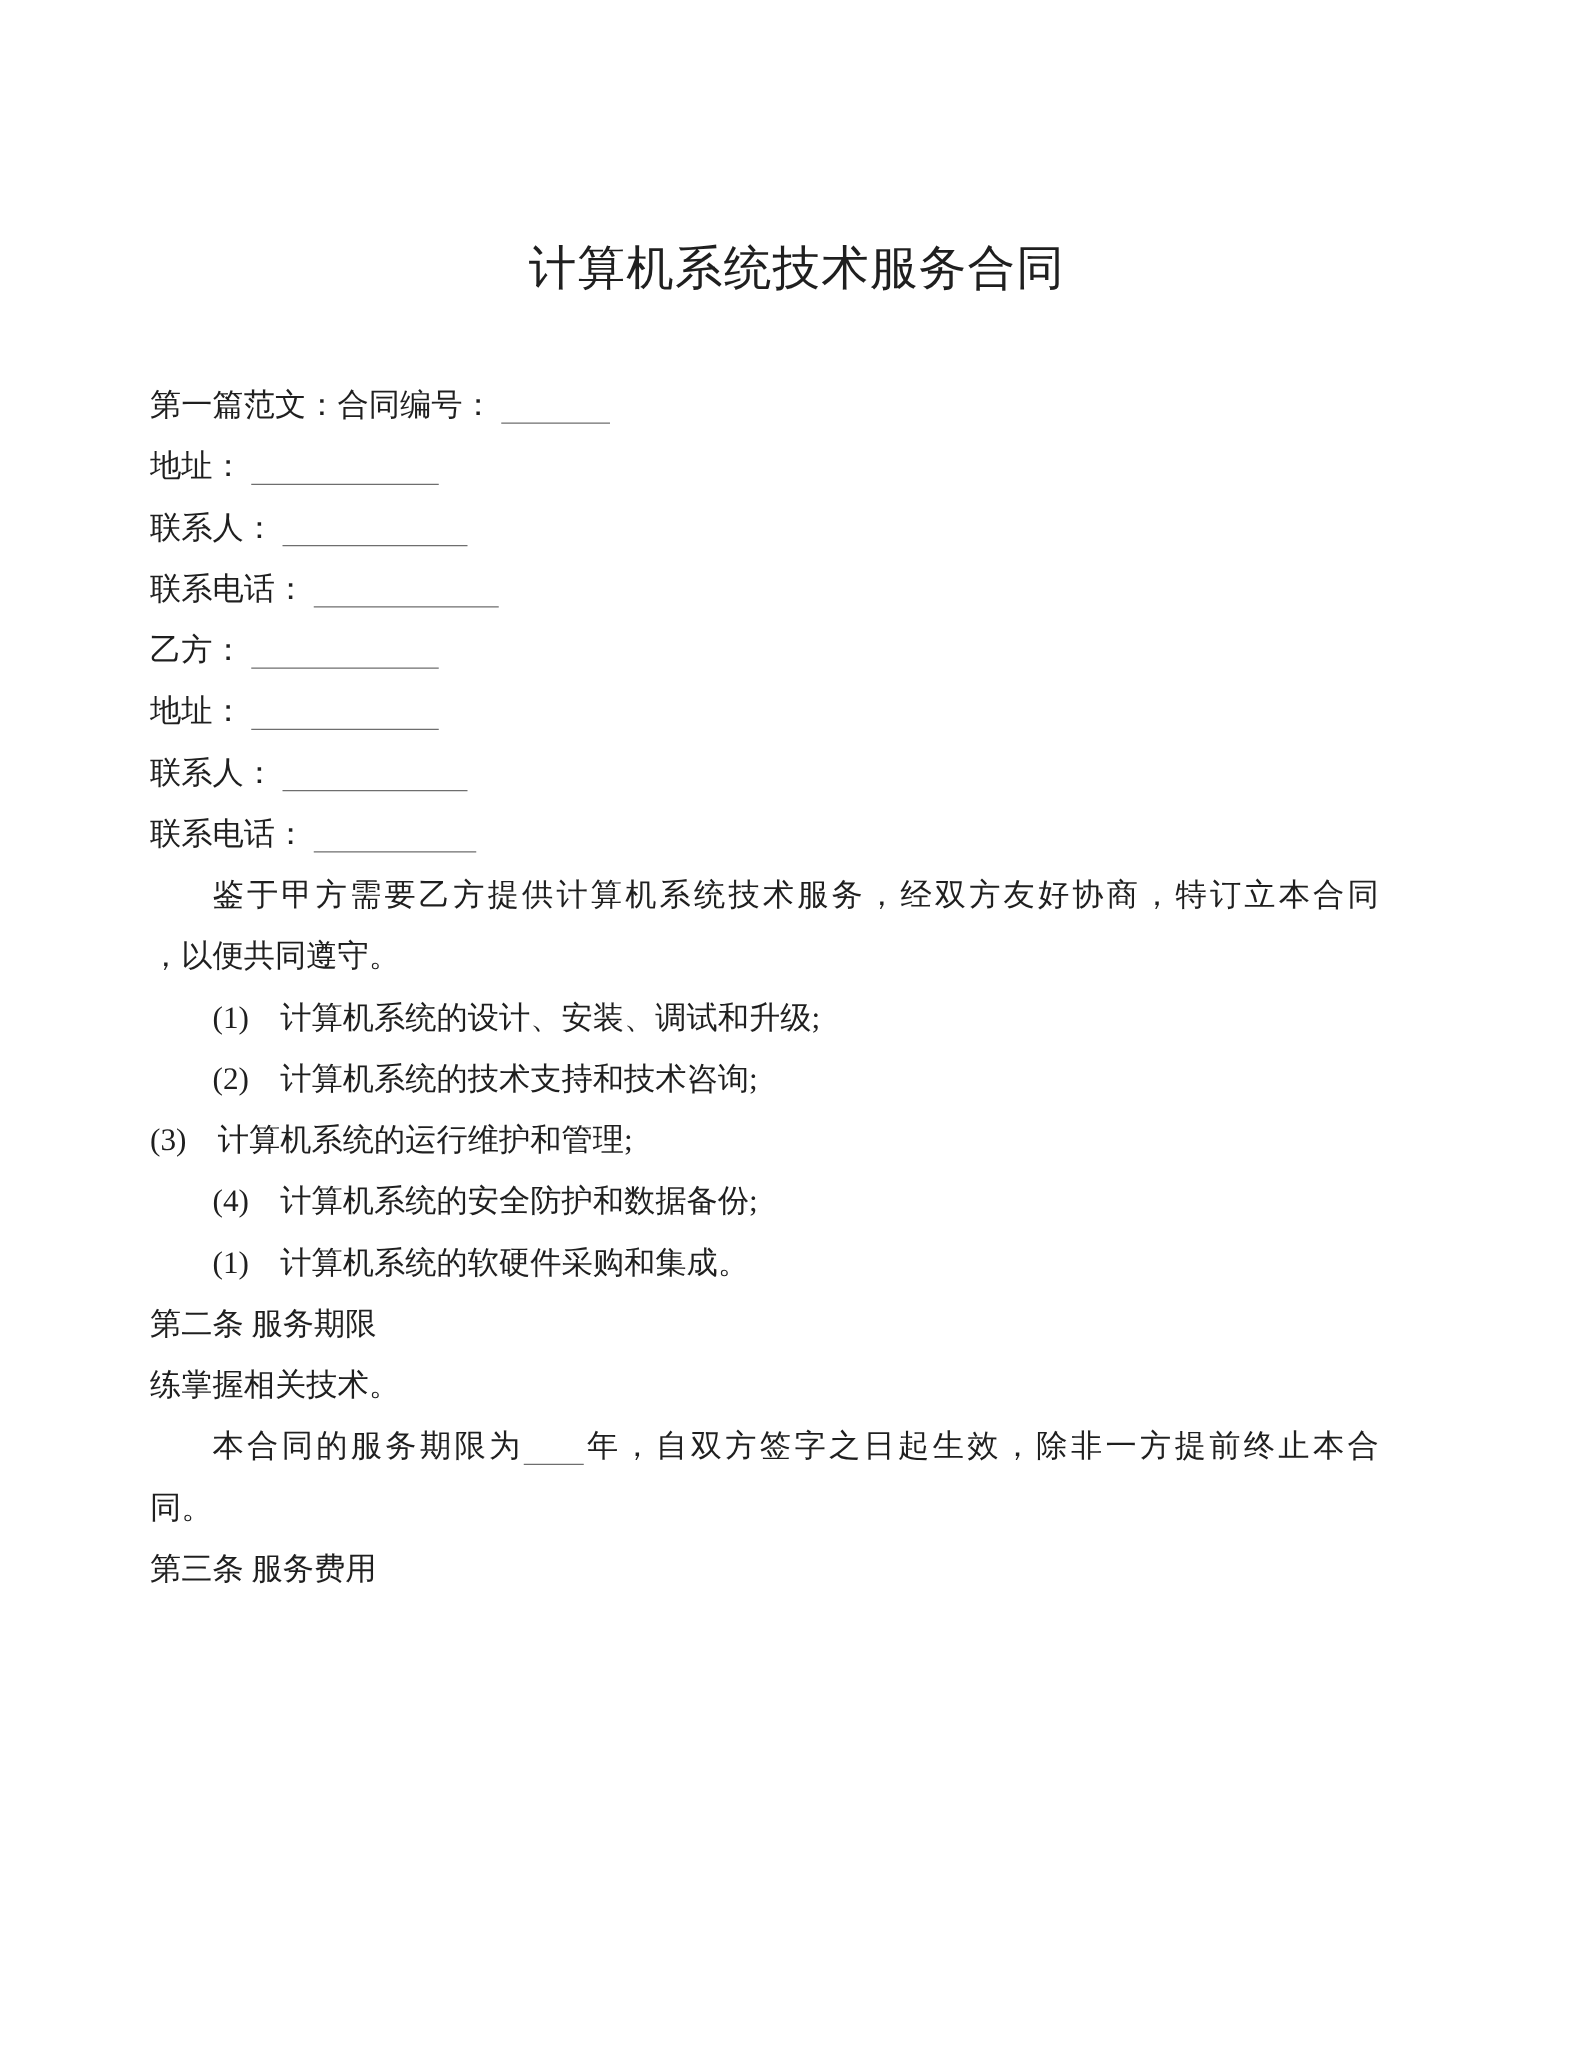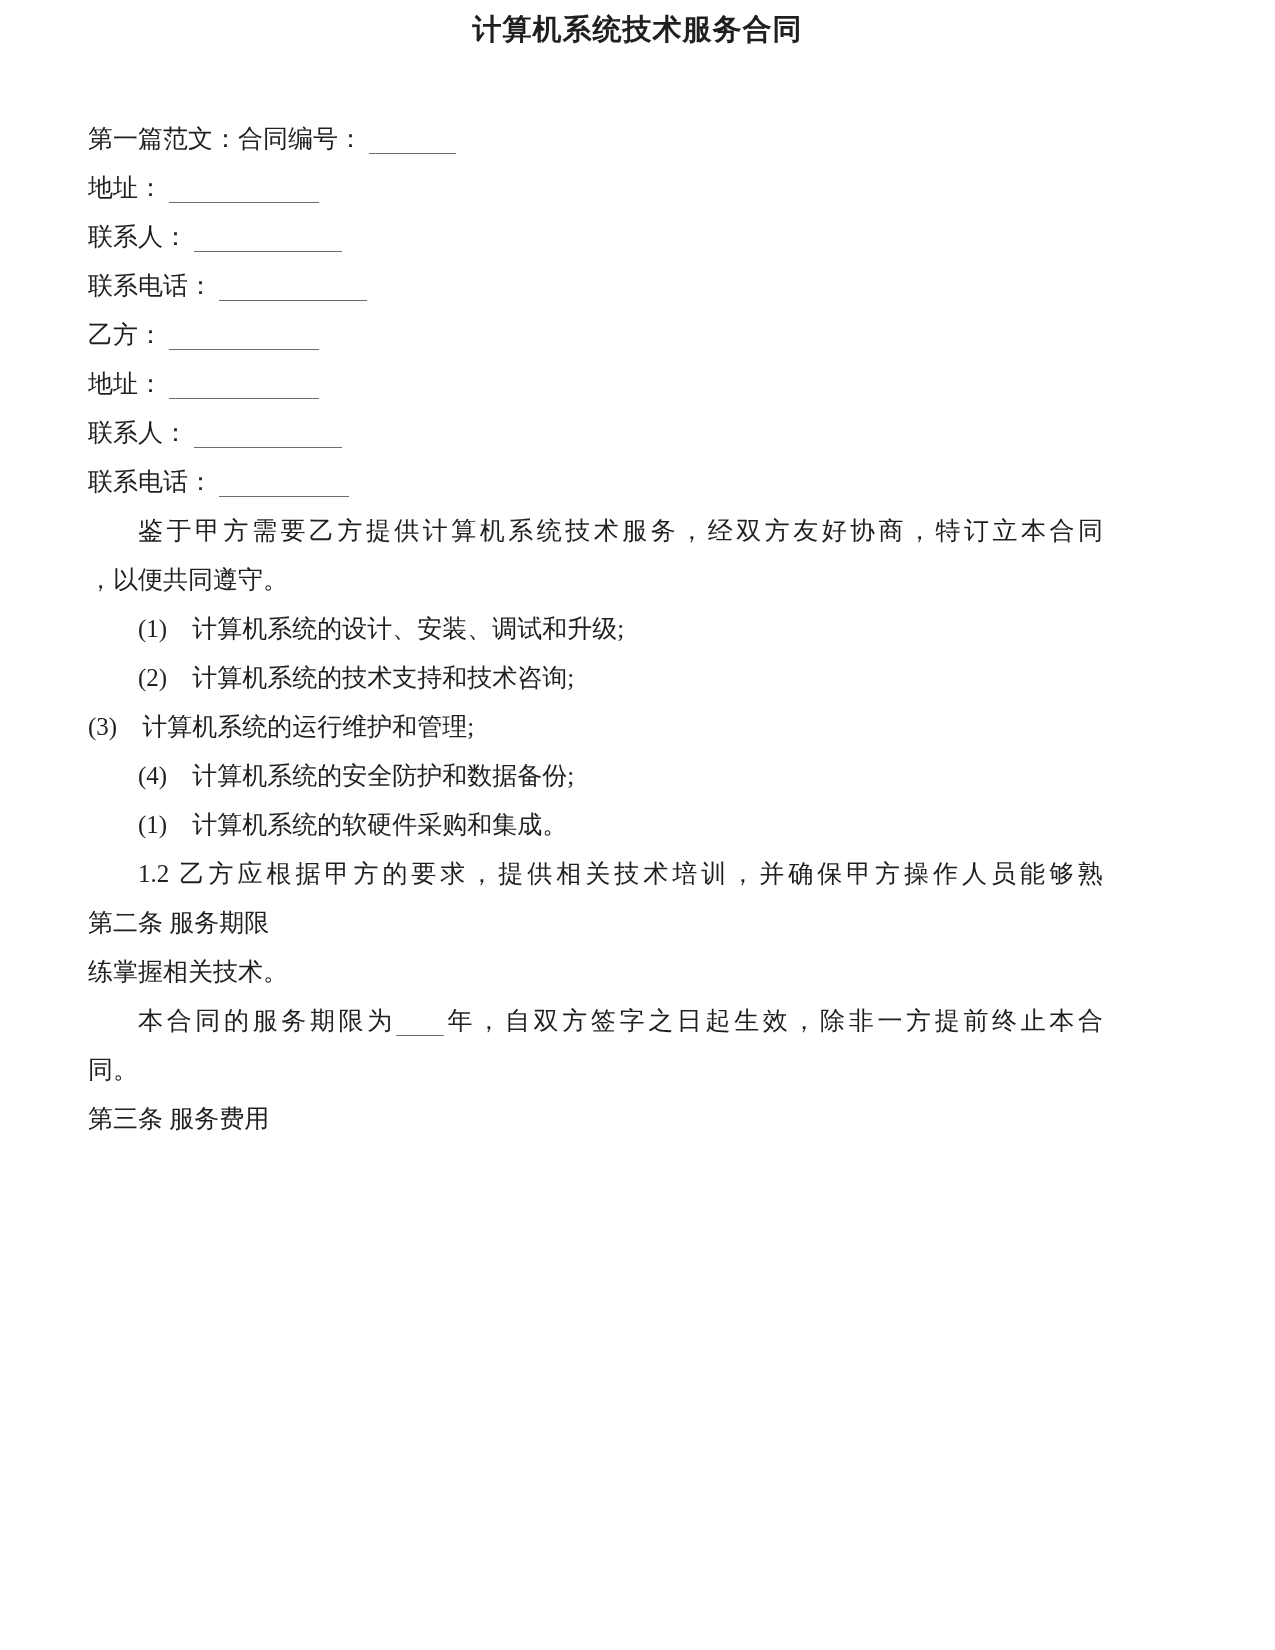--- a/index.html
+++ b/index.html
@@ -8,28 +8,29 @@
     width: 1275px;
     height: 1650px;
     margin: 0 auto;
     background: #ffffff;
     color: #1f1f1f;
     font-family: "Liberation Serif", "DejaVu Serif", serif;
     overflow: hidden;
   }
   .title {
     margin: 0;
+    padding-top: 186px;
     text-align: center;
-    font-size: 29px;
-    font-weight: 700;
+    font-size: 38px;
+    font-weight: 400;
     line-height: 58px;
     letter-spacing: 1px;
   }
   .content {
-    margin: 56px 172px 0 88px; 
+    margin: 56px 172px 0 120px; 
     font-size: 25px;
   }
   .line {
     line-height: 49px;
     min-height: 49px;
     white-space: normal;
   }
   .line.indent { text-indent: 50px; }
   .line.stretch {
     text-align: justify;
@@ -58,20 +59,19 @@
       <div class="line field"><span>地址：</span><span class="blank" style="width: 150px;"></span></div>
       <div class="line field"><span>联系人：</span><span class="blank" style="width: 148px;"></span></div>
       <div class="line field"><span>联系电话：</span><span class="blank" style="width: 130px;"></span></div>
       <div class="line indent stretch"><span>鉴于甲方需要乙方提供计算机系统技术服务，经双方友好协商，特订立本合同</span></div>
       <div class="line"><span>，以便共同遵守。</span></div>
       <div class="line indent"><span>(1)　计算机系统的设计、安装、调试和升级;</span></div>
       <div class="line indent"><span>(2)　计算机系统的技术支持和技术咨询;</span></div>
       <div class="line"><span>(3)　计算机系统的运行维护和管理;</span></div>
       <div class="line indent"><span>(4)　计算机系统的安全防护和数据备份;</span></div>
       <div class="line indent"><span>(1)　计算机系统的软硬件采购和集成。</span></div>
-      <div class="line indent stretch"><span>1.2 乙方应根据甲方的要求，提供相关技术培训，并确保甲方操作人员能够熟</span></div>
       <div class="line heading"><span>第二条 服务期限</span></div>
       <div class="line"><span>练掌握相关技术。</span></div>
       <div class="line indent stretch"><span>本合同的服务期限为</span><span class="blank" style="width: 48px;"></span><span>年，自双方签字之日起生效，除非一方提前终止本合</span></div>
       <div class="line"><span>同。</span></div>
       <div class="line heading"><span>第三条 服务费用</span></div>
     </main>
 </div>
 
 </body></html>

